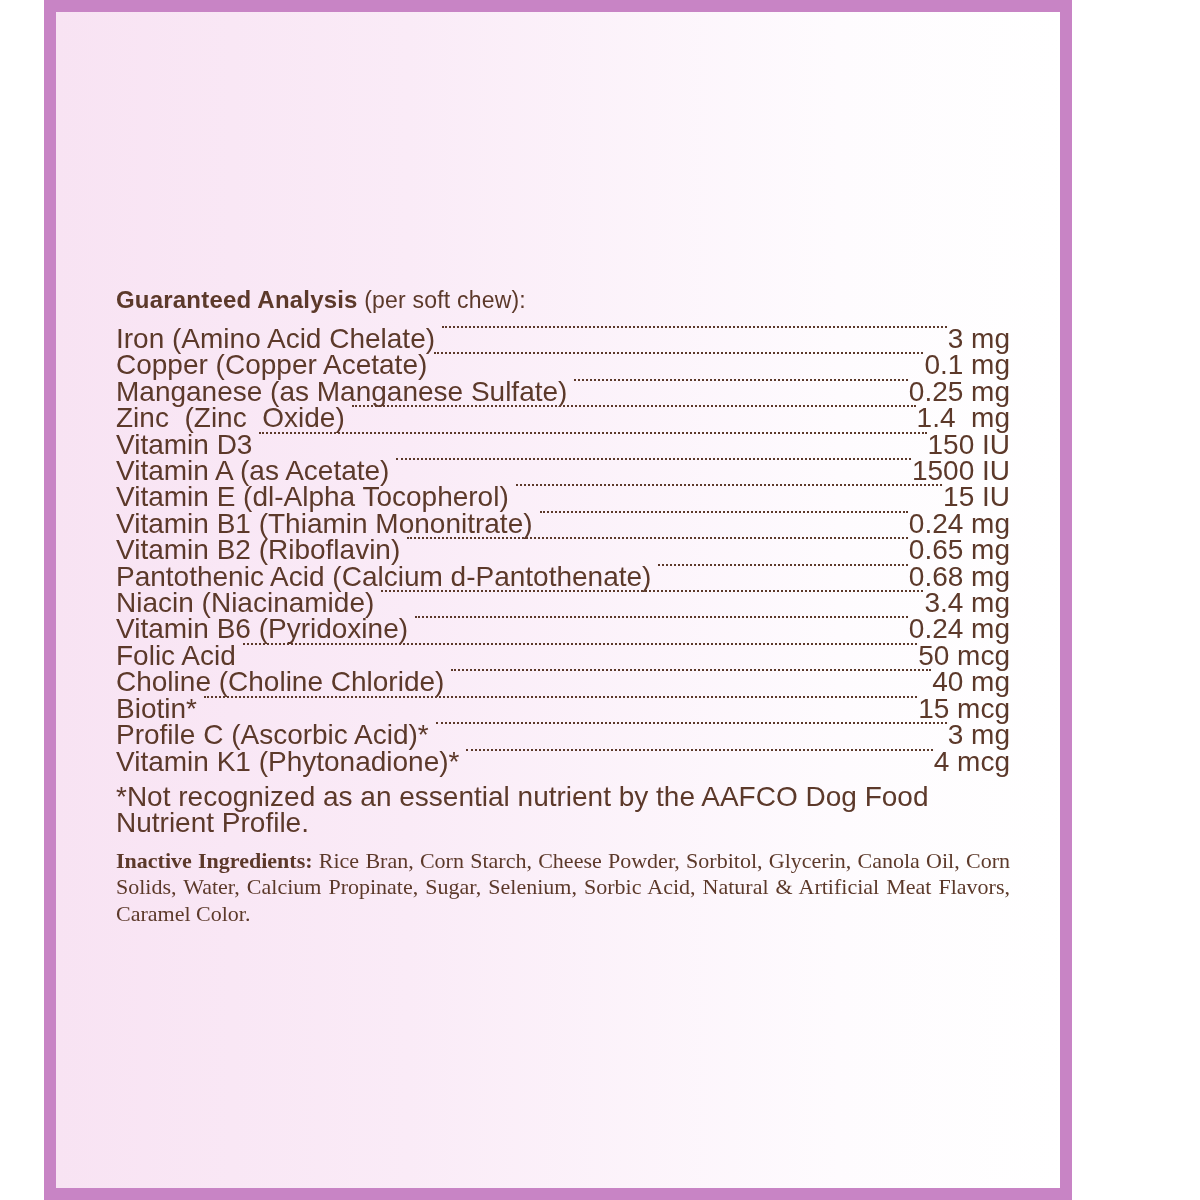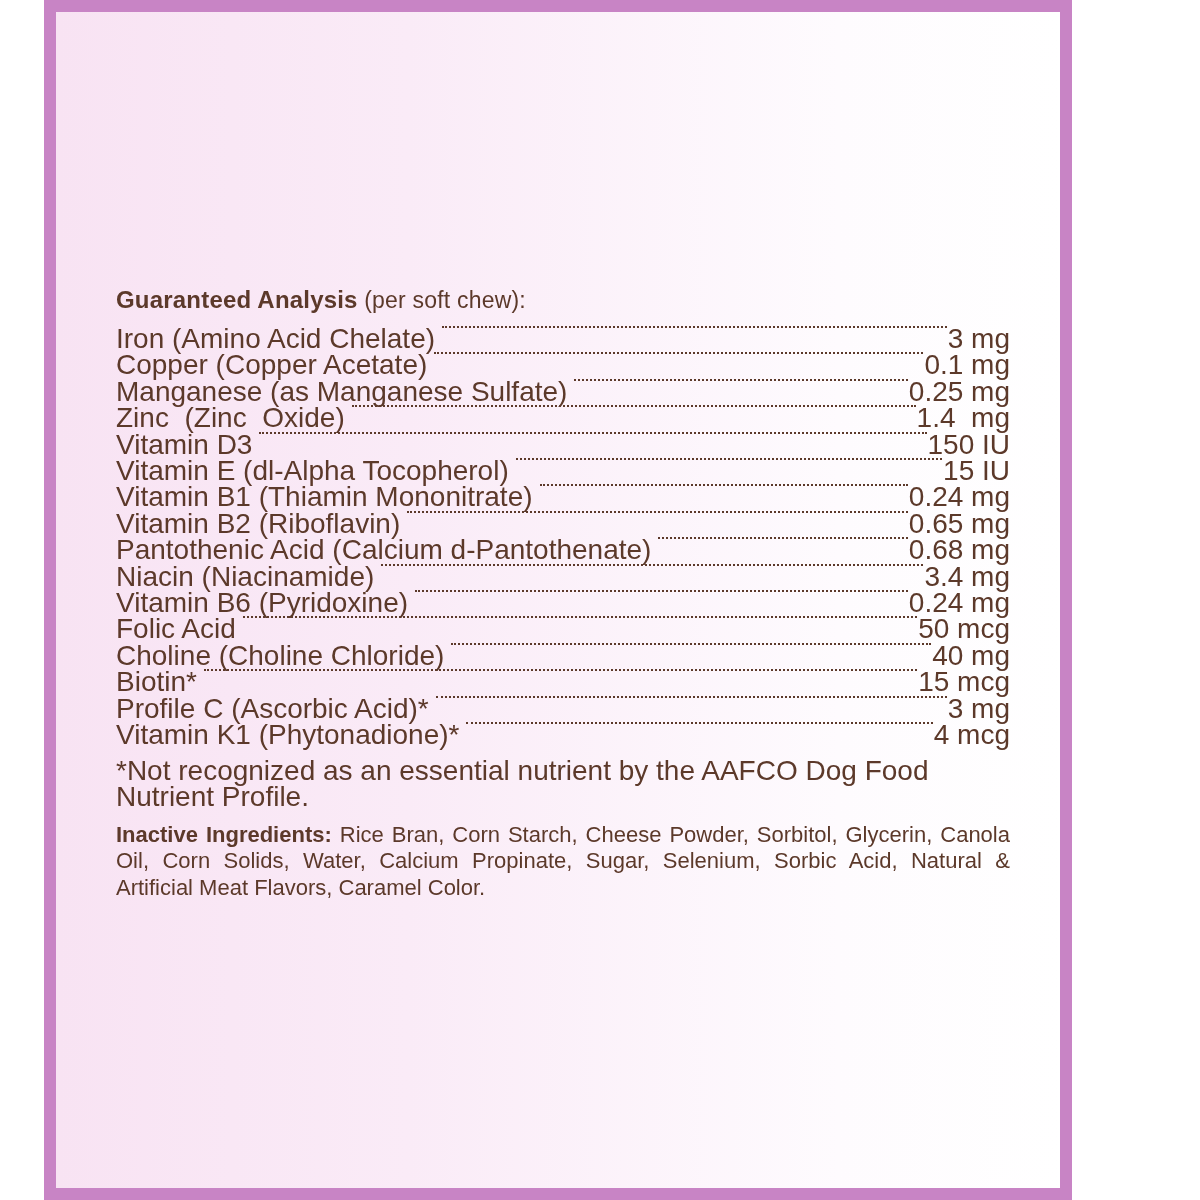--- a/index.html
+++ b/index.html
@@ -53,20 +53,21 @@
   .footnote {
     margin: 9px 0 0 0;
     font-size: 28px;
     line-height: 26px;
   }
   .inactive {
     margin: 12px 0 0 0;
     font-size: 22px;
     line-height: 26.5px;
     text-align: justify;
+    font-family: Liberation Serif, serif;
   }
   .inactive .bold { font-weight: bold; }
 </style>
 </head>
 <body>
 
 <div class="page">
   <div class="content">
 
     <h1 class="title"><span>Guaranteed Analysis</span><span class="title-suffix"> (per soft chew):</span></h1>
@@ -89,20 +90,25 @@
         </div>
       <div class="row">
           <span class="lbl">Zinc  (Zinc  Oxide)</span>
           <span class="leader"></span>
           <span class="val">1.4  mg</span>
         </div>
       <div class="row">
           <span class="lbl">Vitamin D3</span>
           <span class="leader"></span>
           <span class="val">150 IU</span>
+        </div>
+      <div class="row">
+          <span class="lbl">Vitamin A (as Acetate)</span>
+          <span class="leader"></span>
+          <span class="val">1500 IU</span>
         </div>
       <div class="row">
           <span class="lbl">Vitamin E (dl-Alpha Tocopherol)</span>
           <span class="leader"></span>
           <span class="val">15 IU</span>
         </div>
       <div class="row">
           <span class="lbl">Vitamin B1 (Thiamin Mononitrate)</span>
           <span class="leader"></span>
           <span class="val">0.24 mg</span>

